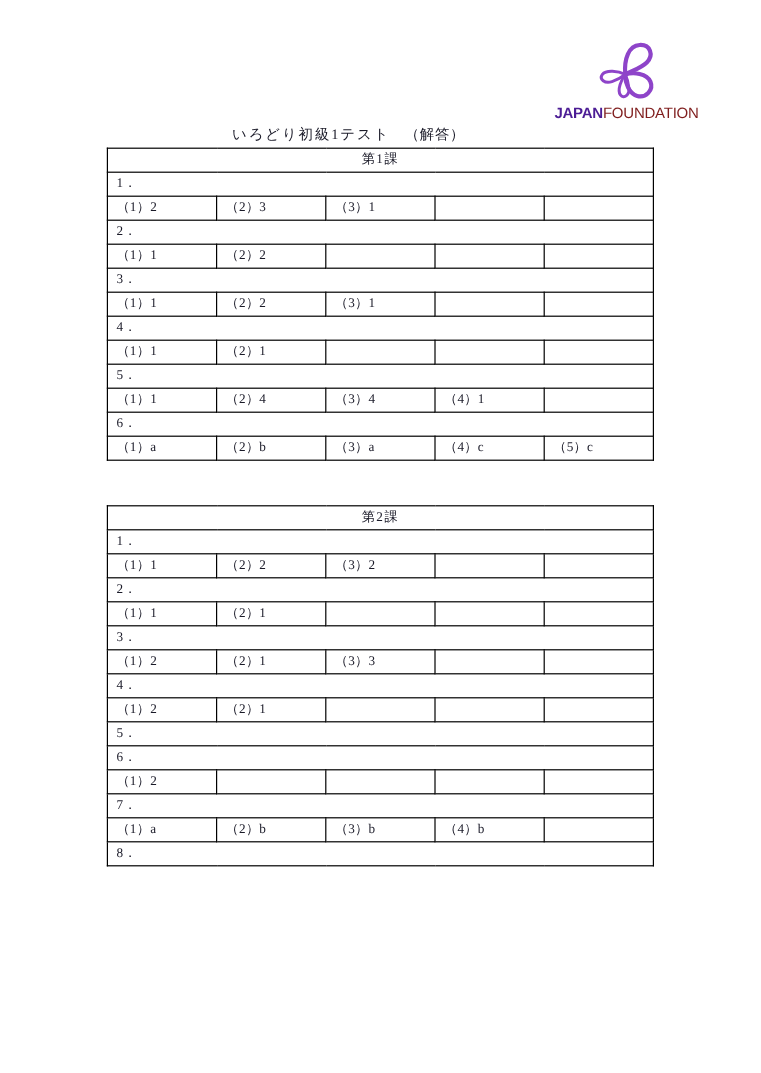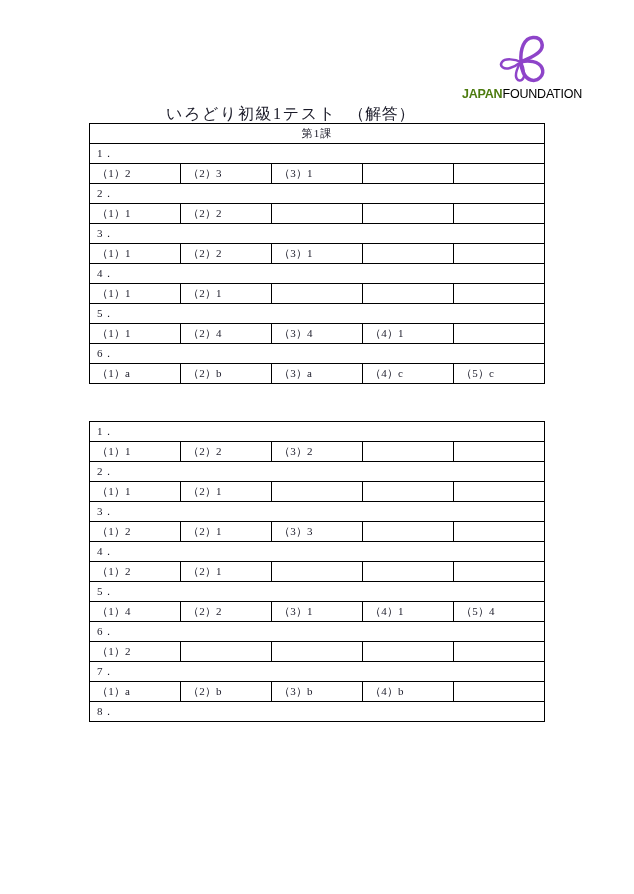--- a/index.html
+++ b/index.html
@@ -42,35 +42,35 @@
   .logo-wordmark {
     margin-top: 2px;
     font-family: "Liberation Sans", sans-serif;
     font-size: 12.5px;
     letter-spacing: -0.2px;
     line-height: 1;
     white-space: nowrap;
   }
   .logo-word-japan {
     font-weight: bold;
-    color: #4d7c0f;
+    color: #4c1d95;
   }
   .logo-word-foundation {
     font-weight: normal;
-    color: #000000;
+    color: #7f1d1d;
   }
 
   
   .doc-title {
     position: absolute;
     top: 104px;
     left: 0;
     width: 581px;
     text-align: center;
-    font-size: 16px;
+    font-size: 12px;
     letter-spacing: 1.2px;
     color: #1a1a28;
     white-space: nowrap;
   }
   .doc-title .title-main { letter-spacing: 1.6px; }
   .doc-title .title-sub  { margin-left: 12px; letter-spacing: 0.6px; }
 
   
   .answer-table {
     position: absolute;
@@ -206,20 +206,23 @@
           <td class="answer-cell col-w"><span>（2）</span><span class="ans-val">b</span></td>
           <td class="answer-cell col-w"><span>（3）</span><span class="ans-val">a</span></td>
           <td class="answer-cell col-w"><span>（4）</span><span class="ans-val">c</span></td>
           <td class="answer-cell col-w"><span>（5）</span><span class="ans-val">c</span></td>
         </tr>
       </tbody>
     </table>
   <table class="answer-table" id="table-lesson-2">
       <tbody>
         <tr>
+          <td class="lesson-header" colspan="5">第2課</td>
+        </tr>
+        <tr>
           <td class="section-label" colspan="5">1．</td>
         </tr>
         <tr>
           <td class="answer-cell col-w"><span>（1）</span><span class="ans-val">1</span></td>
           <td class="answer-cell col-w"><span>（2）</span><span class="ans-val">2</span></td>
           <td class="answer-cell col-w"><span>（3）</span><span class="ans-val">2</span></td>
           <td class="answer-cell col-w"></td>
           <td class="answer-cell col-w"></td>
         </tr>
         <tr>
@@ -247,27 +250,20 @@
         </tr>
         <tr>
           <td class="answer-cell col-w"><span>（1）</span><span class="ans-val">2</span></td>
           <td class="answer-cell col-w"><span>（2）</span><span class="ans-val">1</span></td>
           <td class="answer-cell col-w"></td>
           <td class="answer-cell col-w"></td>
           <td class="answer-cell col-w"></td>
         </tr>
         <tr>
           <td class="section-label" colspan="5">5．</td>
-        </tr>
-        <tr>
-          <td class="answer-cell col-w"><span>（1）</span><span class="ans-val">4</span></td>
-          <td class="answer-cell col-w"><span>（2）</span><span class="ans-val">2</span></td>
-          <td class="answer-cell col-w"><span>（3）</span><span class="ans-val">1</span></td>
-          <td class="answer-cell col-w"><span>（4）</span><span class="ans-val">1</span></td>
-          <td class="answer-cell col-w"><span>（5）</span><span class="ans-val">4</span></td>
         </tr>
         <tr>
           <td class="section-label" colspan="5">6．</td>
         </tr>
         <tr>
           <td class="answer-cell col-w"><span>（1）</span><span class="ans-val">2</span></td>
           <td class="answer-cell col-w"></td>
           <td class="answer-cell col-w"></td>
           <td class="answer-cell col-w"></td>
           <td class="answer-cell col-w"></td>

